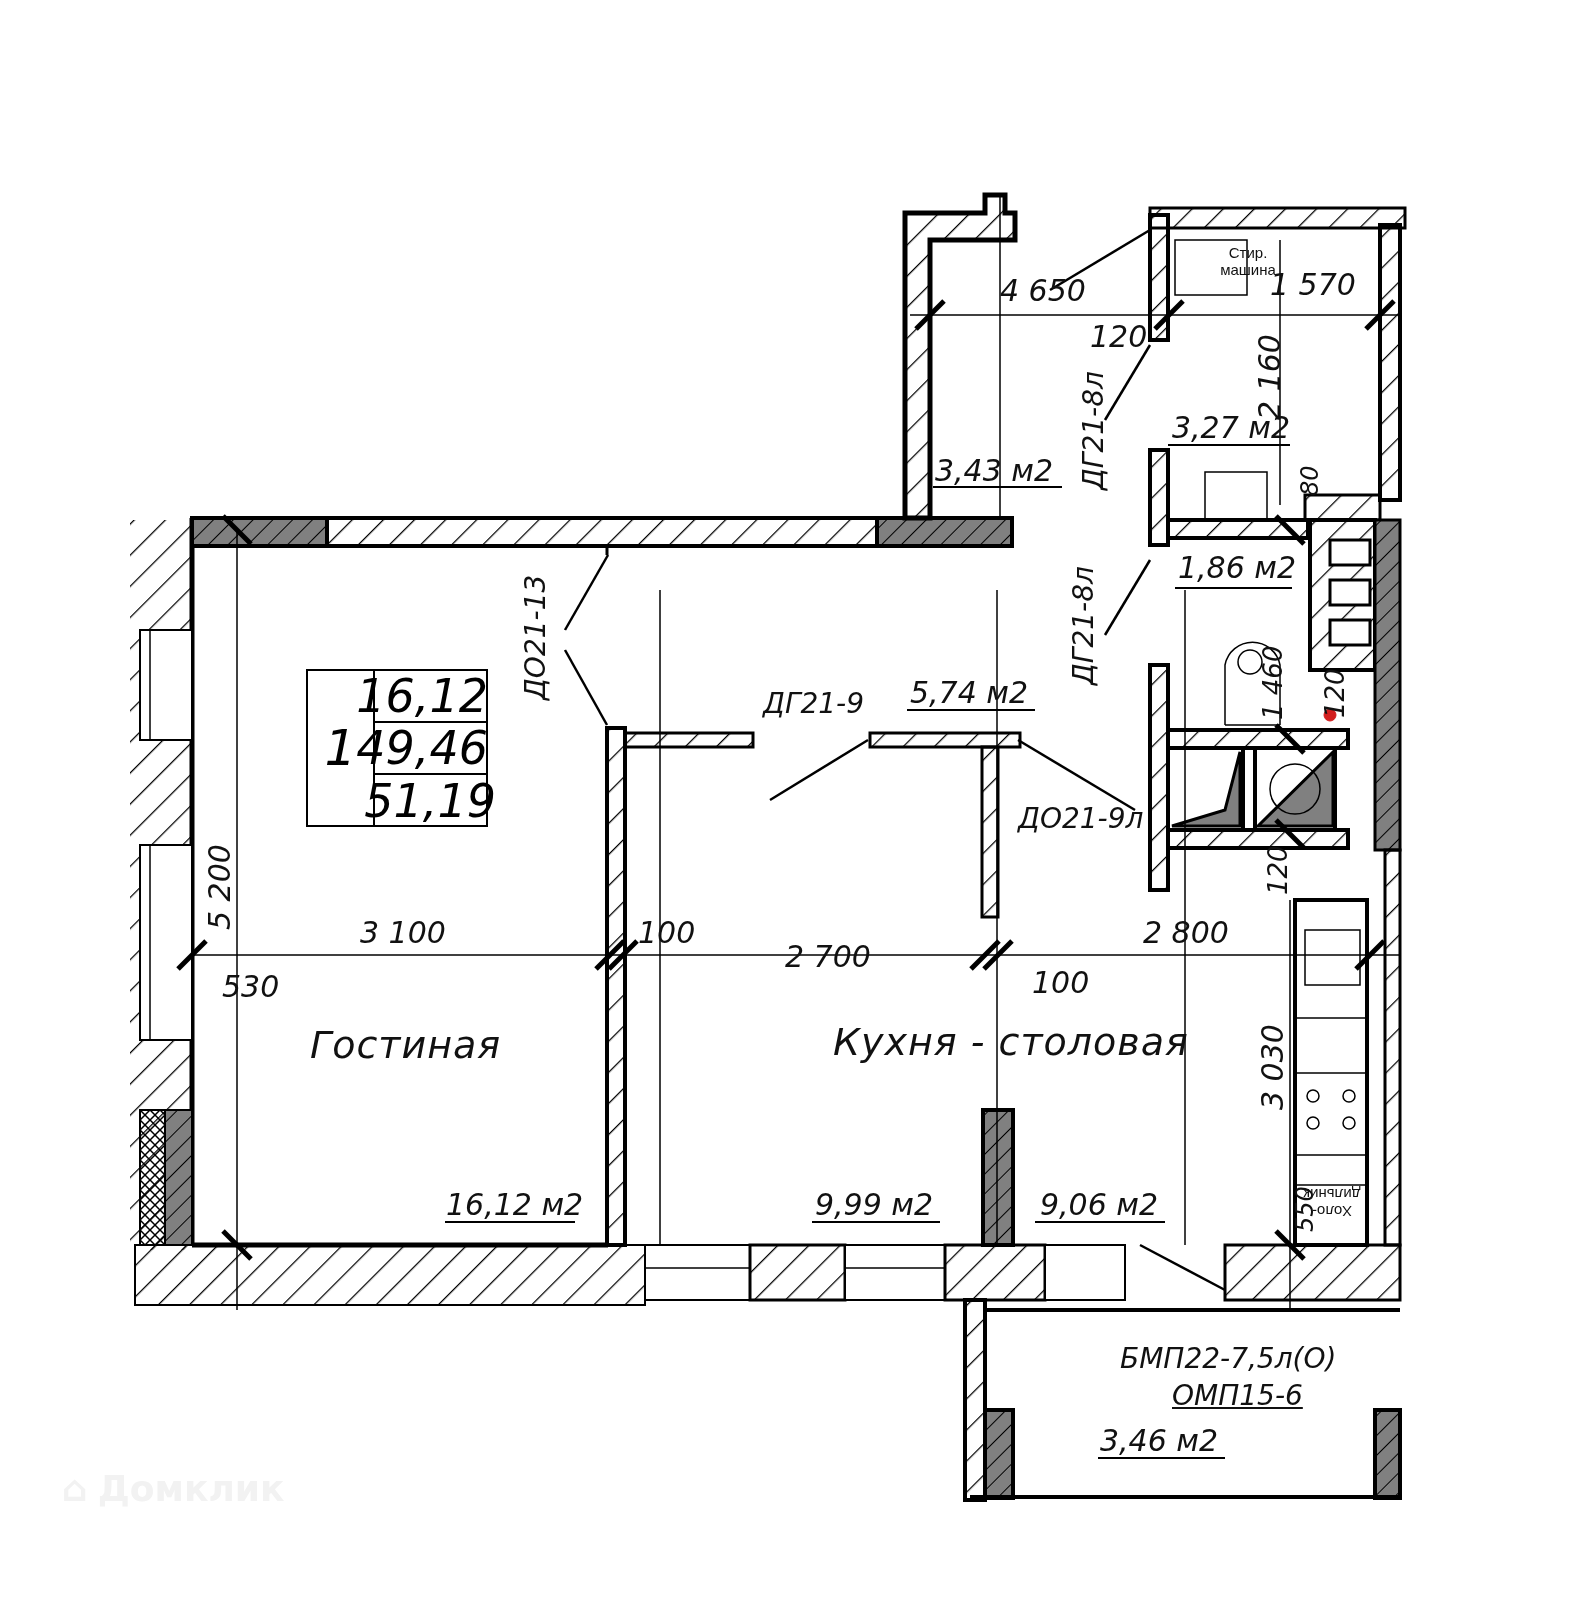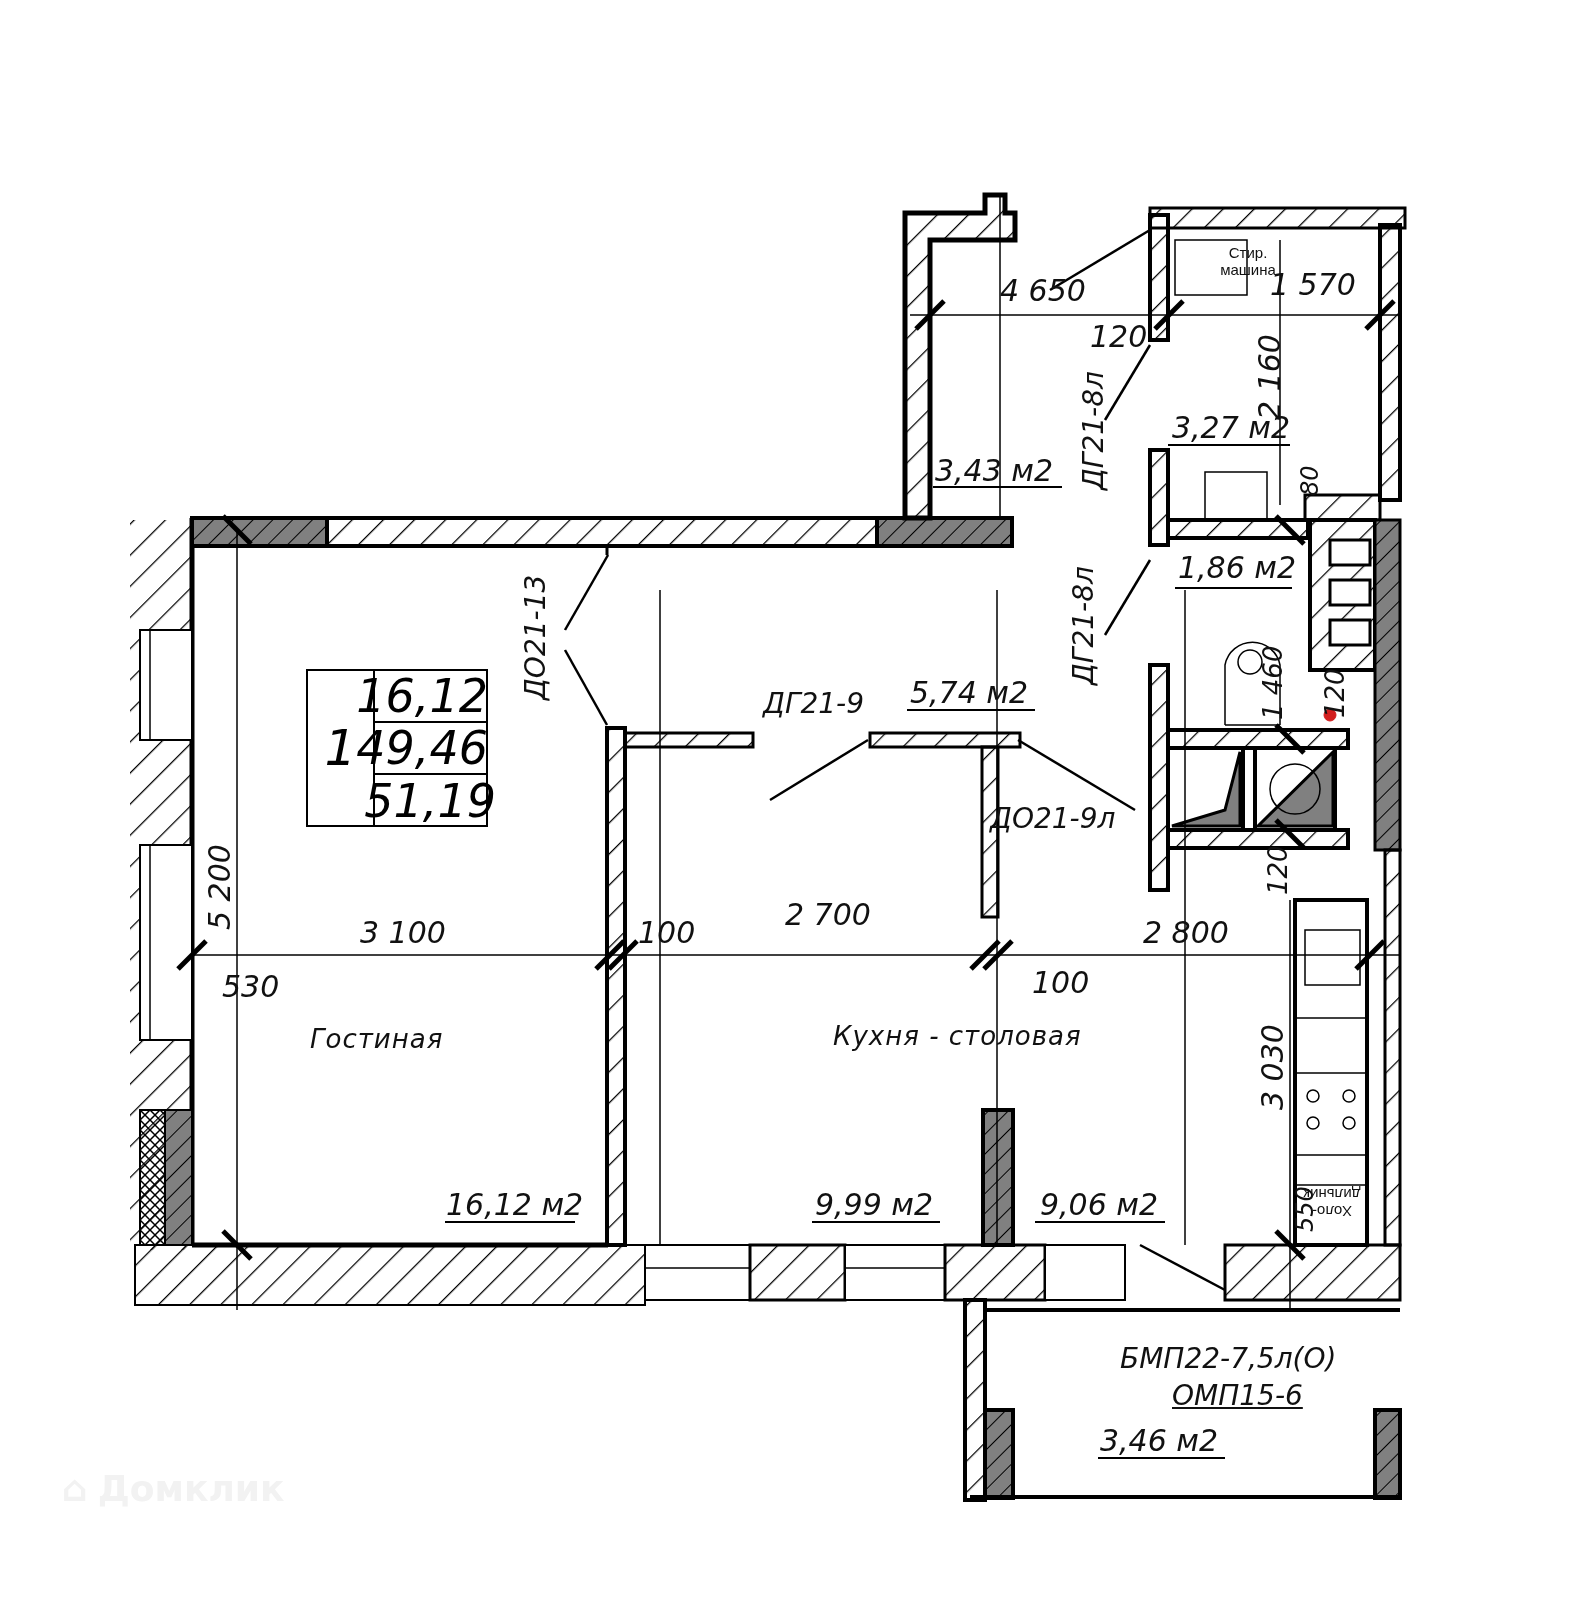--- a/index.html
+++ b/index.html
@@ -1,20 +1,20 @@
 <!DOCTYPE html>
 <html><head>
 <meta charset="utf-8">
 <style>
   html, body { margin:0; padding:0; background:#ffffff; }
   body { width:1591px; height:1600px; position:relative; overflow:hidden; font-family:"DejaVu Sans", sans-serif; }
   #plan { position:absolute; left:0; top:0; }
   .lbl { position:absolute; font-family:"DejaVu Sans", sans-serif; font-style:italic; color:#111; white-space:nowrap; line-height:1; }
   .area { font-size:30px; }
-  .room { font-size:26px; letter-spacing:1px; }
+  .room { font-size:38px; letter-spacing:1px; }
   .dim { font-size:30px; }
   .door { font-size:28px; }
   .vert { transform-origin:left top; transform:rotate(-90deg); }
   .small { font-style:normal; font-size:15px; font-family:"Liberation Sans", sans-serif; text-align:center; line-height:1.1; }
   .badge { position:absolute; left:306px; top:669px; width:182px; height:158px; border:2px solid #000; box-sizing:border-box; }
   .badge .num { position:absolute; left:0; top:0; width:67px; height:100%; border-right:2px solid #000; box-sizing:border-box; display:flex; align-items:center; justify-content:center; font-size:50px; font-style:italic; }
   .badge .row { position:absolute; left:67px; width:113px; height:52px; display:flex; align-items:center; justify-content:flex-end; font-size:46px; font-style:italic; box-sizing:border-box; }
   .badge .r1 { top:0; border-bottom:2px solid #000; }
   .badge .r2 { top:52px; border-bottom:2px solid #000; }
   .badge .r3 { top:104px;margin-left:8px; }
@@ -204,38 +204,38 @@
 <div class="lbl area" style="left:1178px;top:553px;">1,86 м2</div>
 <div class="lbl area" style="left:1100px;top:1426px;">3,46 м2</div>
 
 <div class="lbl small" style="left:1212px;top:245px;width:72px;white-space:pre-line;">Стир.
 машина</div>
 <div class="lbl small" style="left:1298px;top:1186px;width:68px;white-space:pre-line;transform:rotate(180deg);">Холо-
 дильник</div>
 
 <div class="lbl door vert" style="left:522px;top:700px;">ДО21-13</div>
 <div class="lbl door" style="left:763px;top:690px;">ДГ21-9</div>
-<div class="lbl door" style="left:990px;top:805px;">ДО21-9л</div>
+<div class="lbl door" style="left:1018px;top:805px;">ДО21-9л</div>
 <div class="lbl door vert" style="left:1080px;top:490px;">ДГ21-8л</div>
 <div class="lbl door vert" style="left:1070px;top:685px;">ДГ21-8л</div>
 <div class="lbl door" style="left:1120px;top:1345px;">БМП22-7,5л(О)</div>
 <div class="lbl door" style="left:1172px;top:1382px;text-decoration:underline;">ОМП15-6</div>
 
 <div class="lbl dim" style="left:1000px;top:276px;">4 650</div>
 <div class="lbl dim" style="left:1270px;top:270px;">1 570</div>
 <div class="lbl dim" style="left:1090px;top:322px;">120</div>
 <div class="lbl dim vert" style="left:1255px;top:420px;">2 160</div>
 <div class="lbl dim vert" style="left:1298px;top:496px;font-size:24px;">80</div>
 <div class="lbl dim vert" style="left:1260px;top:720px;font-size:26px;">1 460</div>
 <div class="lbl dim vert" style="left:1322px;top:718px;font-size:26px;">120</div>
 <div class="lbl dim vert" style="left:1265px;top:895px;font-size:26px;">120</div>
 <div class="lbl dim vert" style="left:205px;top:930px;">5 200</div>
 <div class="lbl dim" style="left:360px;top:918px;">3 100</div>
 <div class="lbl dim" style="left:638px;top:918px;">100</div>
-<div class="lbl dim" style="left:785px;top:900px;text-align:right;">2 700</div>
+<div class="lbl dim" style="left:785px;top:942px;text-align:right;">2 700</div>
 <div class="lbl dim" style="left:1143px;top:918px;">2 800</div>
 <div class="lbl dim" style="left:1032px;top:968px;">100</div>
 <div class="lbl dim" style="left:222px;top:972px;">530</div>
 <div class="lbl dim vert" style="left:1258px;top:1110px;">3 030</div>
 <div class="lbl dim vert" style="left:1293px;top:1232px;font-size:24px;">550</div>
 
 <div class="watermark">
   <span>⌂</span>
   <span>Домклик</span>
 </div>

